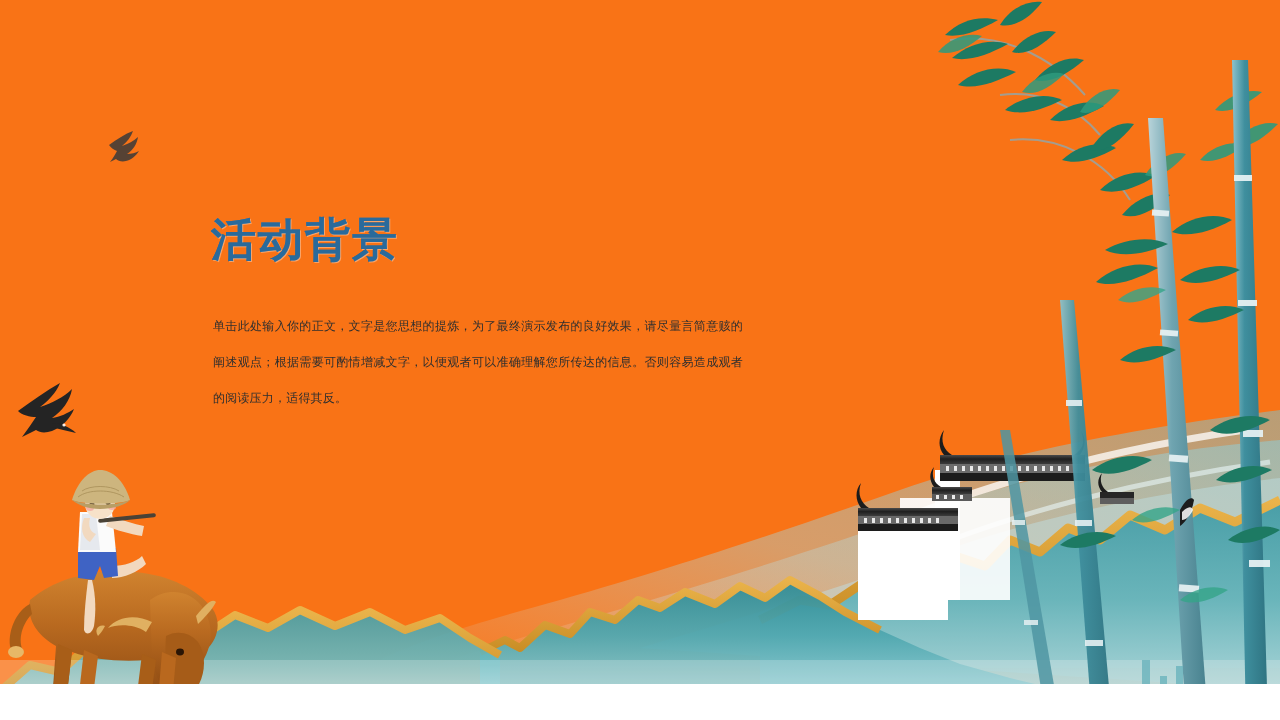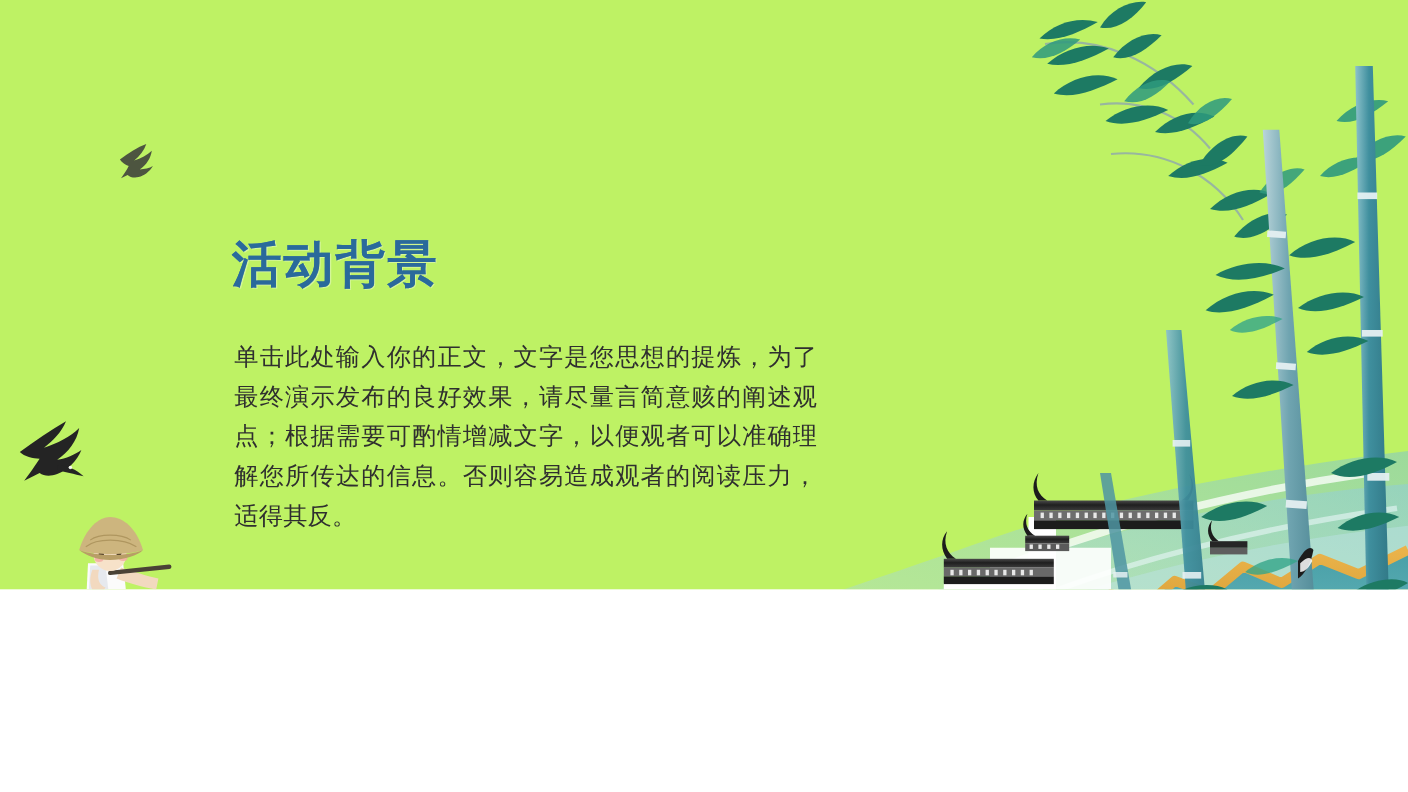--- a/index.html
+++ b/index.html
@@ -3,23 +3,23 @@
 <meta charset="utf-8">
 <style>
   html, body {
     margin: 0;
     padding: 0;
     background: #ffffff;
   }
   #slide {
     position: relative;
     width: 1280px;
-    height: 536px;
+    height: 684px;
     overflow: hidden;
-    background: #bef264;
+    background: #f97316;
     font-family: "Liberation Sans", "DejaVu Sans", sans-serif;
   }
 
   
   .art-layer {
     position: absolute;
     inset: 0;
     pointer-events: none;
   }
   .art-svg {
@@ -52,21 +52,21 @@
   }
   .subtitle {
     margin: 16px 0 0 2px;
     font-size: 15px;
     letter-spacing: 1.1px;
     color: #3a3a3a;
     font-weight: 400;
   }
   .body-text {
     margin: 45px 0 0 2px;
-    font-size: 22px;
+    font-size: 12px;
     line-height: 36px;
     color: #2f2f2f;
     letter-spacing: 0.2px;
     width: 530px;
     text-align: justify;
     font-family: "DejaVu Sans", "Liberation Sans", sans-serif;
   }
 </style>
 </head>
 <body>

